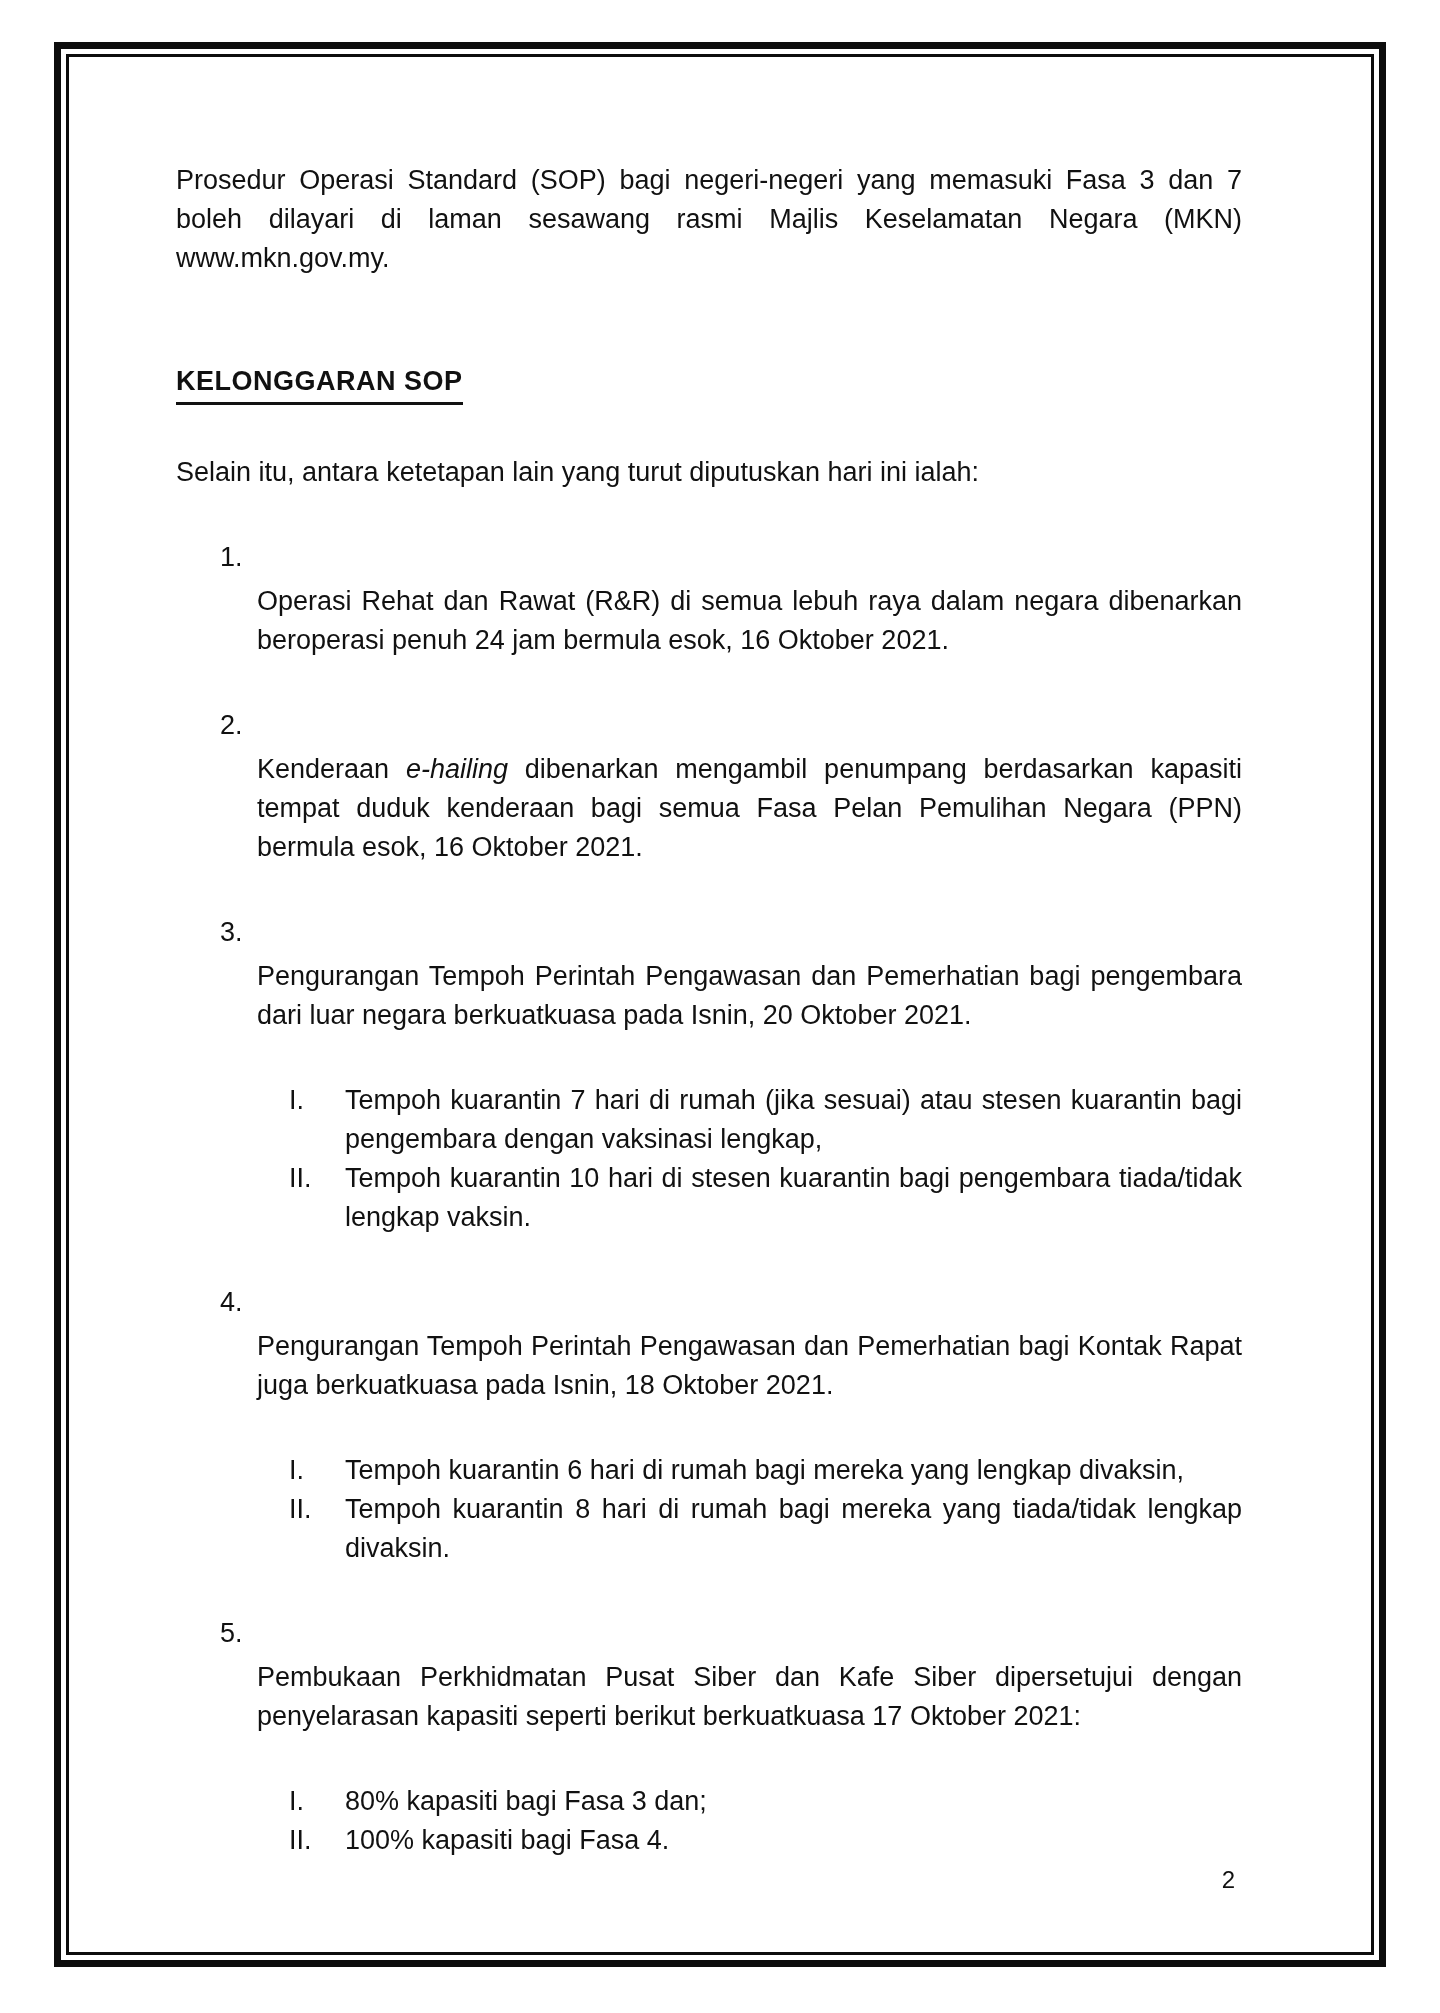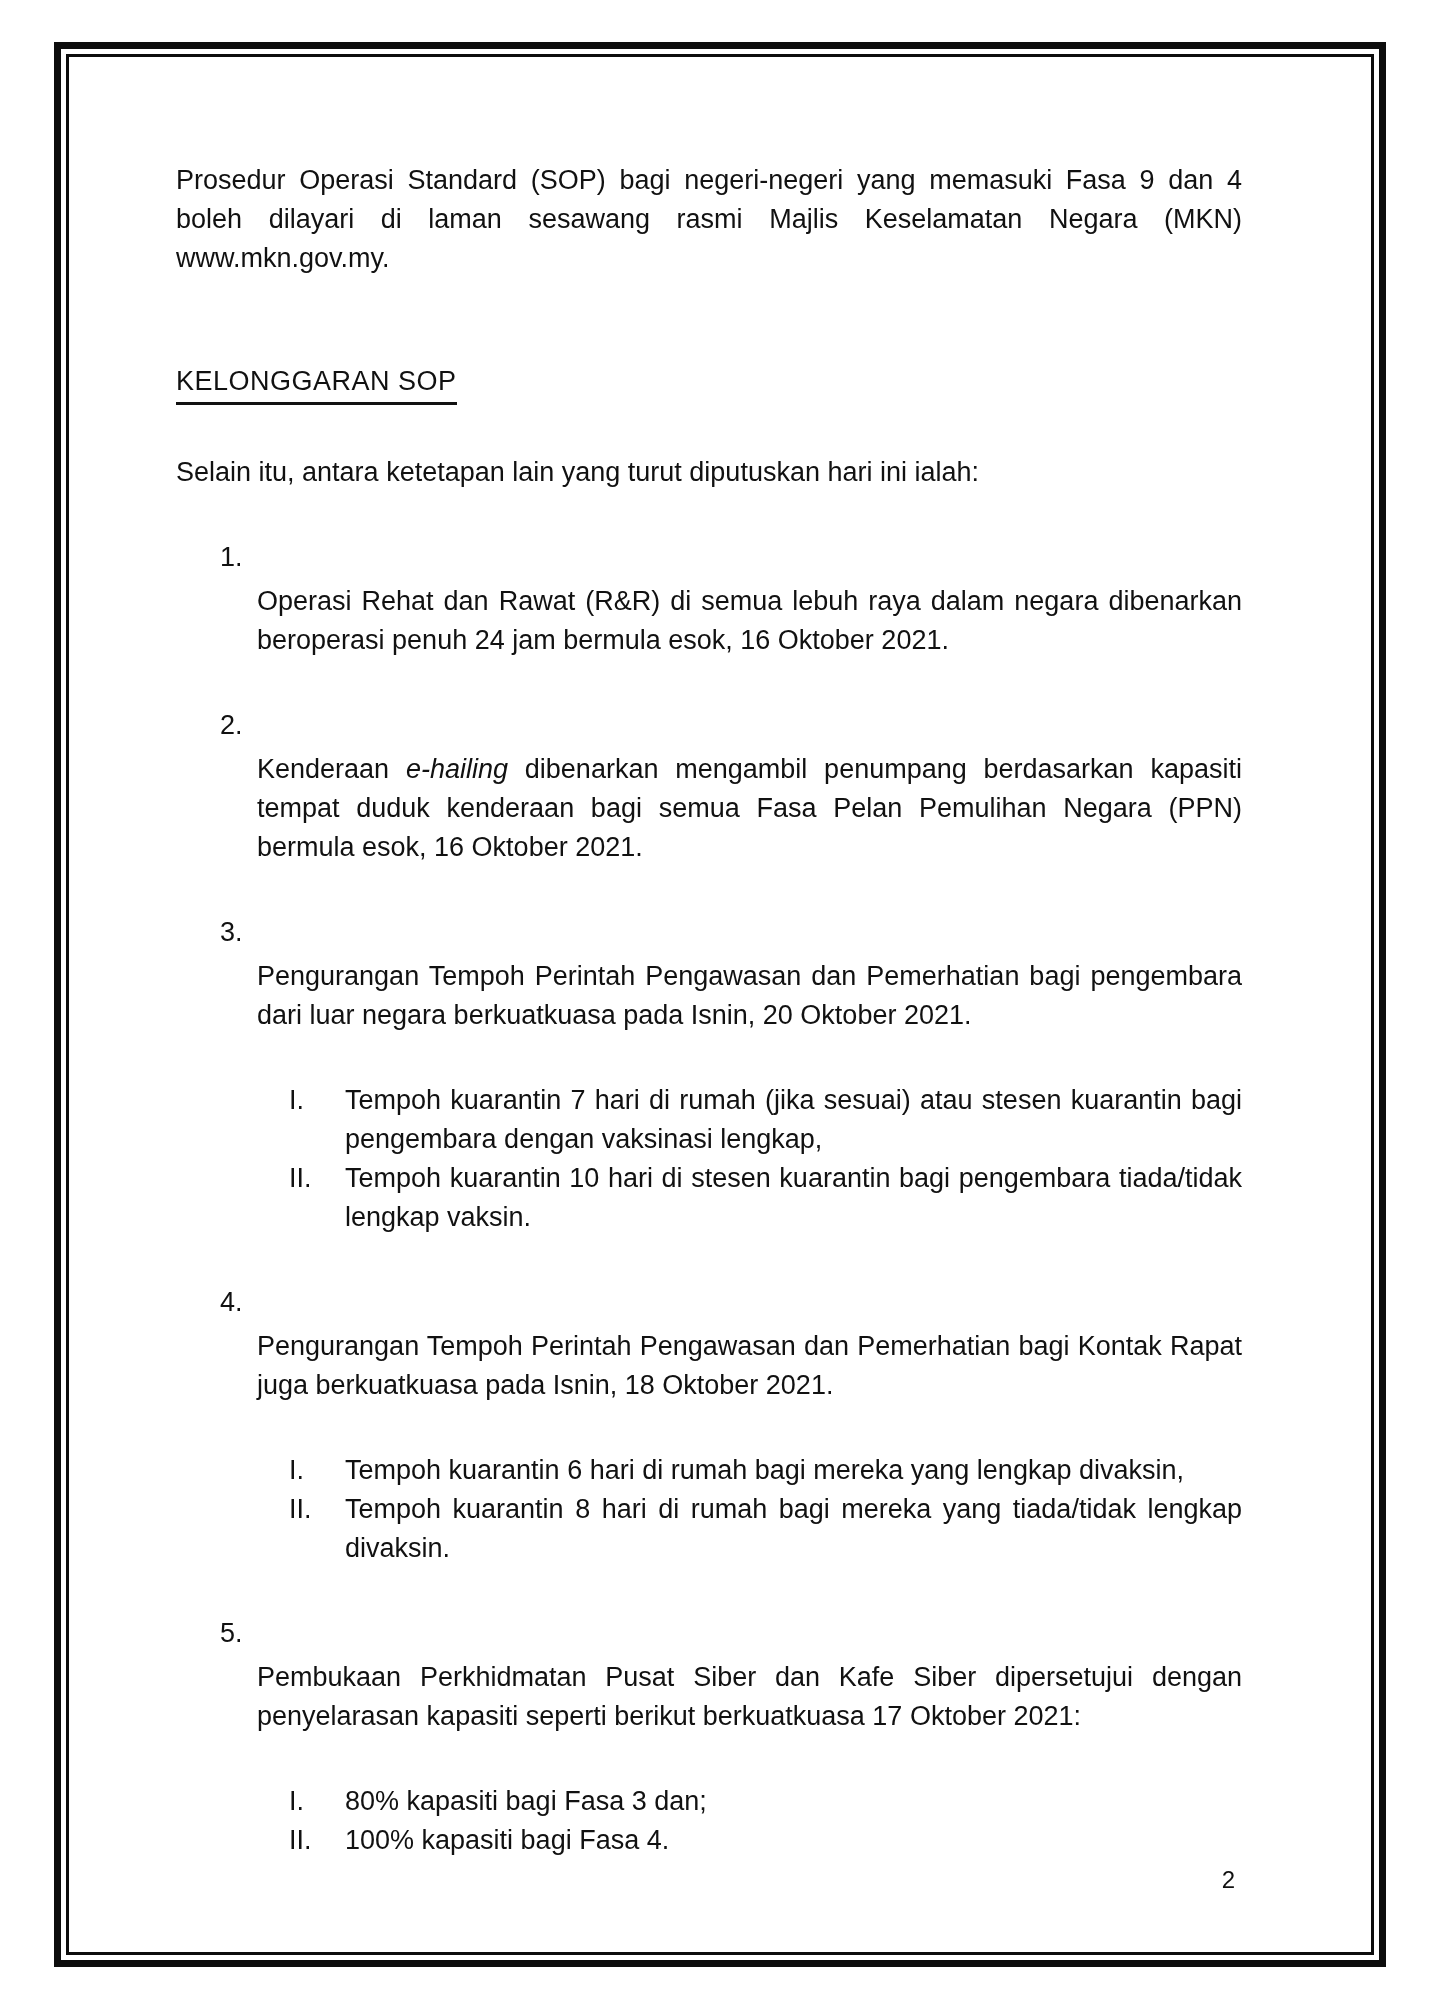--- a/index.html
+++ b/index.html
@@ -41,21 +41,21 @@
     line-height: 39px;
   }
   .para {
     margin: 0 0 46px 0;
     text-align: justify;
   }
   .heading {
     margin: 84px 0 48px 0;
     font-size: 27px;
     line-height: 39px;
-    font-weight: normal;
+    font-weight: bold;
   }
   .heading .heading-text {
     display: inline-block;
     border-bottom: 3px solid #111111;
     padding-bottom: 1px;
     letter-spacing: 0.5px;
   }
   .item {
     display: flex;
     margin: 0 0 46px 0;
@@ -99,21 +99,21 @@
 </style>
 </head>
 <body>
 
 <div class="page">
   <div class="frame-outer">
     <div class="frame-inner">
 
       <div class="content">
 
-        <p class="para">Prosedur Operasi Standard (SOP) bagi negeri-negeri yang memasuki Fasa 9 dan 4 boleh dilayari di laman sesawang rasmi Majlis Keselamatan Negara (MKN) www.mkn.gov.my.</p>
+        <p class="para">Prosedur Operasi Standard (SOP) bagi negeri-negeri yang memasuki Fasa 3 dan 7 boleh dilayari di laman sesawang rasmi Majlis Keselamatan Negara (MKN) www.mkn.gov.my.</p>
 
         <h2 class="heading"><span class="heading-text">KELONGGARAN SOP</span></h2>
 
         <p class="para">Selain itu, antara ketetapan lain yang turut diputuskan hari ini ialah:</p>
 
         <div class="item">
           <span class="num">1.</span>
           <div class="itext">Operasi Rehat dan Rawat (R&amp;R) di semua lebuh raya dalam negara dibenarkan beroperasi penuh 24 jam bermula esok, 16 Oktober 2021.</div>
         </div>
 

